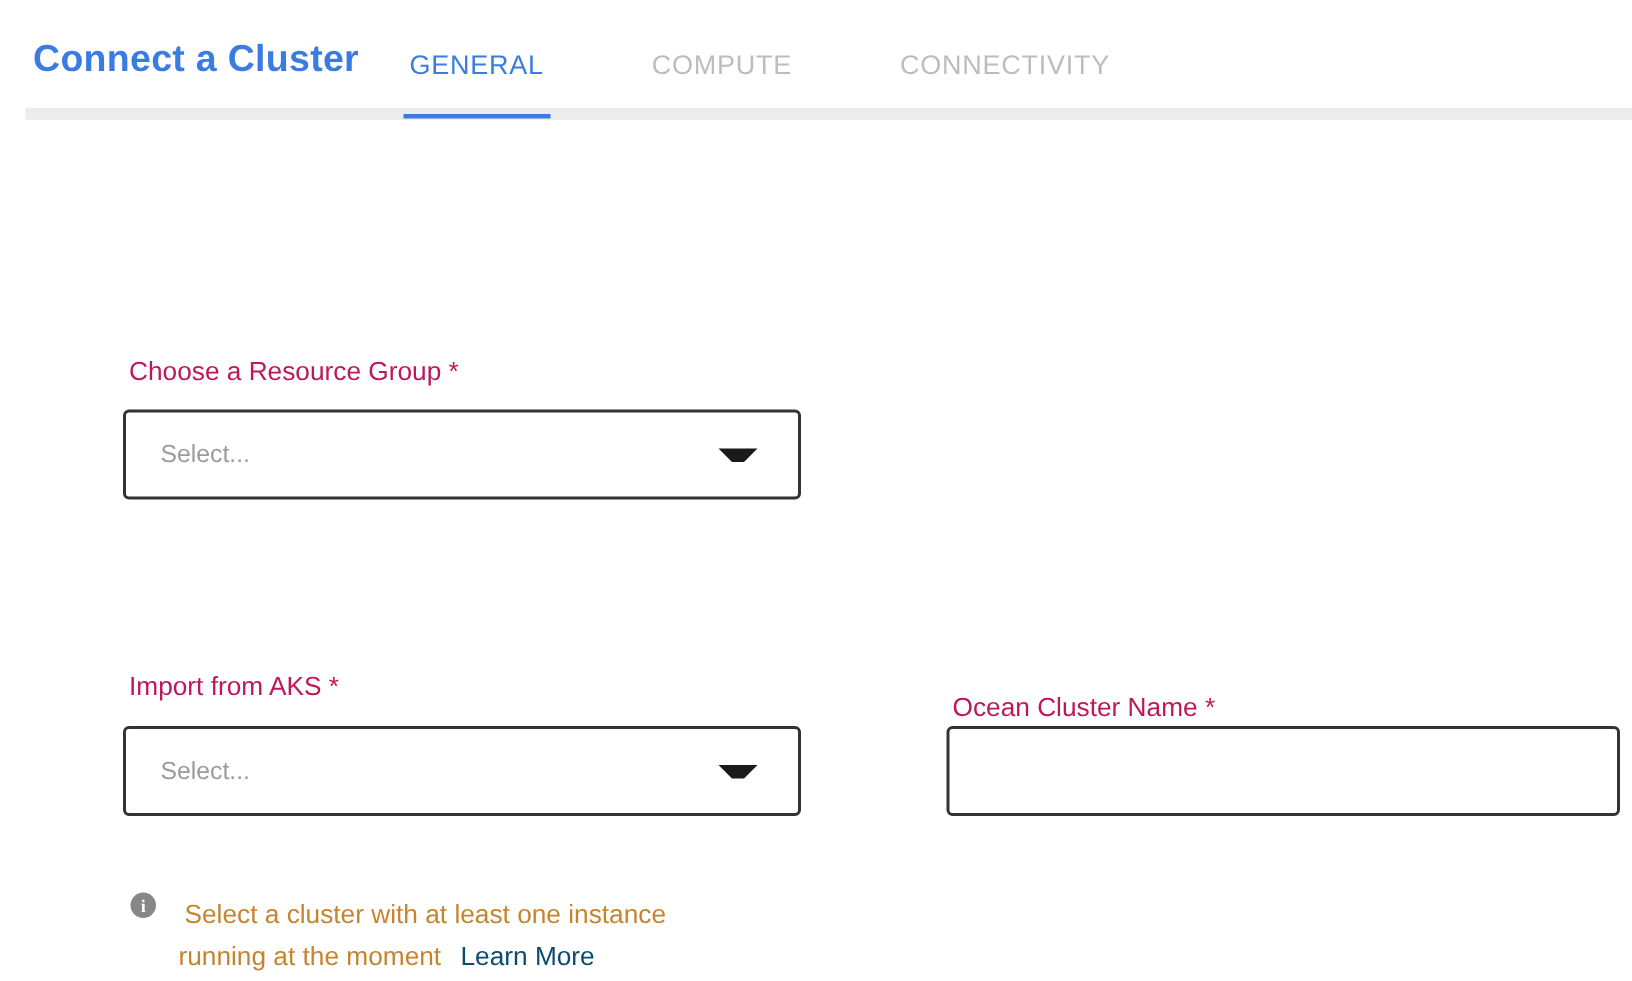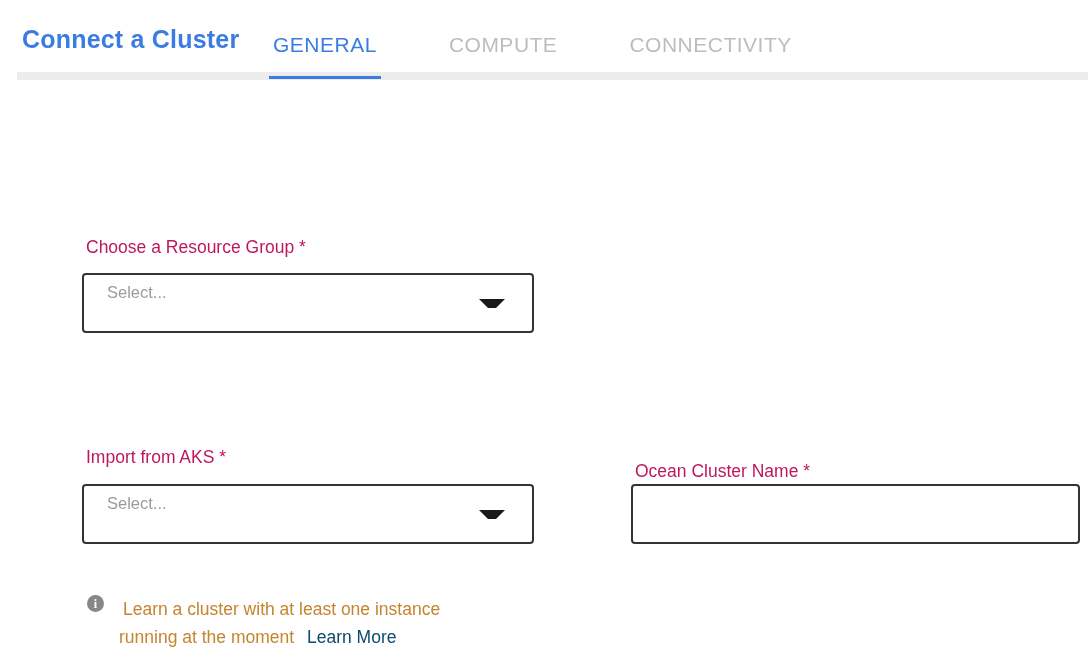--- a/index.html
+++ b/index.html
@@ -8,39 +8,39 @@
 
   
   .header { position: absolute; left: 0; top: 0; width: 1088px; height: 72px; background: #fff; }
   .header-divider { position: absolute; left: 13px; right: 0; top: 68px; height: 2px; background: #ececec; }
   .page-title {
     position: absolute; left: 14px; top: 17px;
     font-size: 25px; font-weight: 700; color: #3b7ce3; letter-spacing: 0.2px;
   }
   .tabs { position: absolute; left: 261px; top: 21px; display: flex; }
   .tab {
-    font-size: 21px; letter-spacing: 0.5px; color: #bdbdbd;
+    font-size: 18px; letter-spacing: 0.5px; color: #bdbdbd;
     cursor: pointer; position: relative; margin-right: 64px; padding-bottom: 30px;
   }
   .tab.active { color: #3b7ce3; }
   .tab.active::after {
     content: ""; position: absolute; left: 0; right: 0; top: 47px; height: 3px;
     background: #3b7ce3; z-index: 2;
   }
 
   
   .field-label { position: absolute; font-size: 17.5px; color: #be185d; }
   .label-resource-group { left: 78px; top: 229px; }
   .label-import-aks    { left: 78px; top: 439px; }
   .label-cluster-name  { left: 627px; top: 439px; margin-top: 14px; }
 
   .select-box {
     position: absolute; width: 452px; height: 60px;
     border: 2px solid #333; border-radius: 4px; background: #fff;
-    display: flex; padding-left: 19px; cursor: pointer;
+    display: flex; align-items: center; padding-left: 19px; cursor: pointer;
   }
   .select-resource-group { left: 78px; top: 269px; }
   .select-import-aks     { left: 78px; top: 480px; }
   .select-placeholder { font-size: 16.5px; color: #9b9b9b; }
   .caret {
     position: absolute; right: 27px; top: 50%; margin-top: -4px;
     width: 0; height: 0;
     border-left: 9px solid transparent; border-right: 9px solid transparent;
     border-top: 9px solid #1a1a1a;
   }
@@ -90,16 +90,16 @@
   <span class="caret"></span>
 </div>
 
 <div class="field-label label-cluster-name">Ocean Cluster Name *</div>
 
 <input class="text-input" type="text" value="" style="">
 
 <div class="note">
   <span class="info-icon">i</span>
   <span class="note-text">
-    <span>Learn a cluster with at least one instance running at the moment</span>
+    <span>Select a cluster with at least one instance running at the moment</span>
     <a class="note-link">Learn More</a>
   </span>
 </div>
 
 </body></html>

